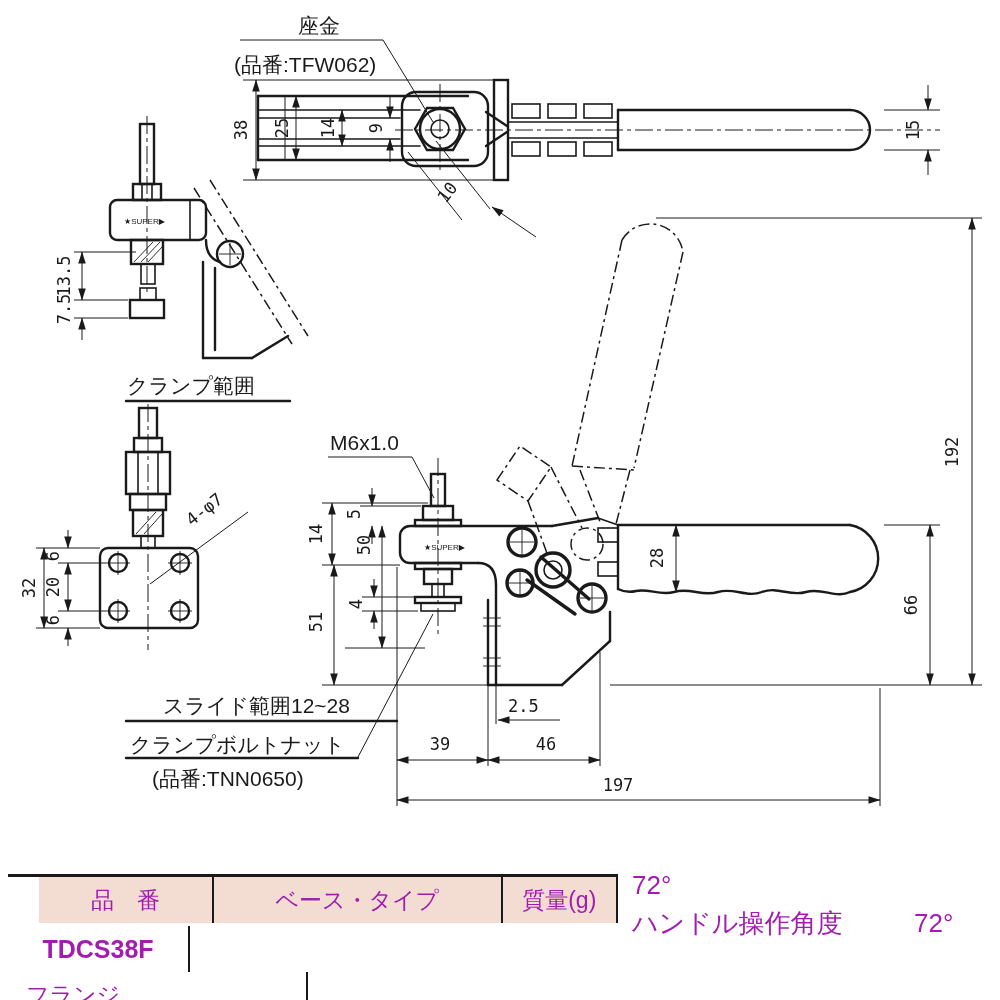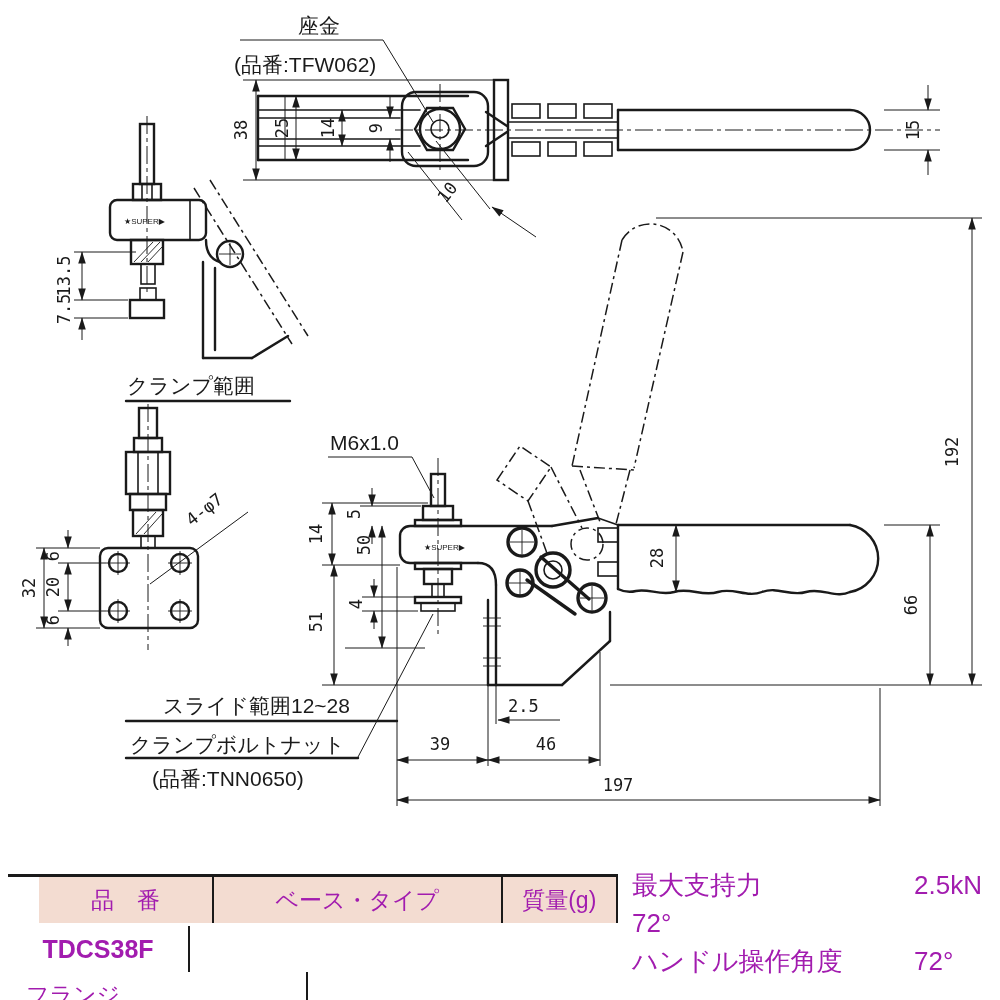--- a/index.html
+++ b/index.html
@@ -341,24 +341,20 @@
     </div>
     <div class="trow">
       <div class="cell c1 part-no">TDCS38F</div>
       <div class="cell c2">フランジ</div>
       <div class="cell c3">245</div>
     </div>
   </div>
 
   <div class="specs">
     <div class="spec-row">
-      <span class="spec-label">最大支持力</span>
-      <span class="spec-value">2.5kN</span>
-    </div>
-    <div class="spec-row">
       <span class="spec-value">72°</span>
     </div>
     <div class="spec-row">
       <span class="spec-label">ハンドル操作角度</span>
       <span class="spec-value">72°</span>
     </div>
   </div>
 
 </div>
 

